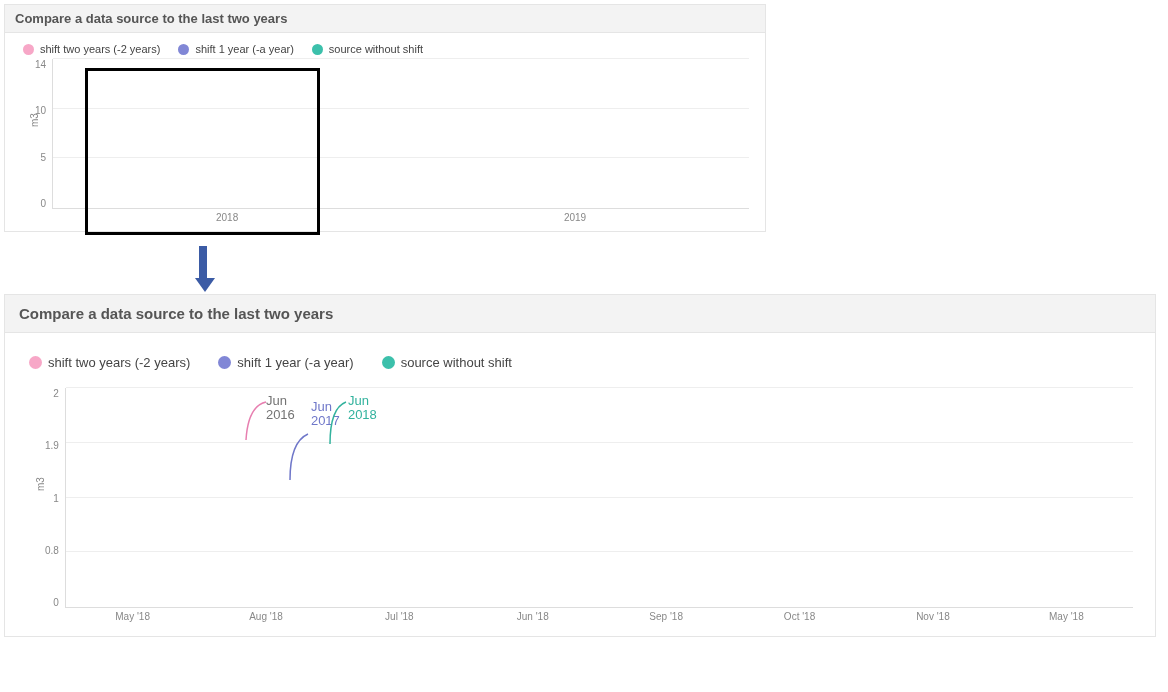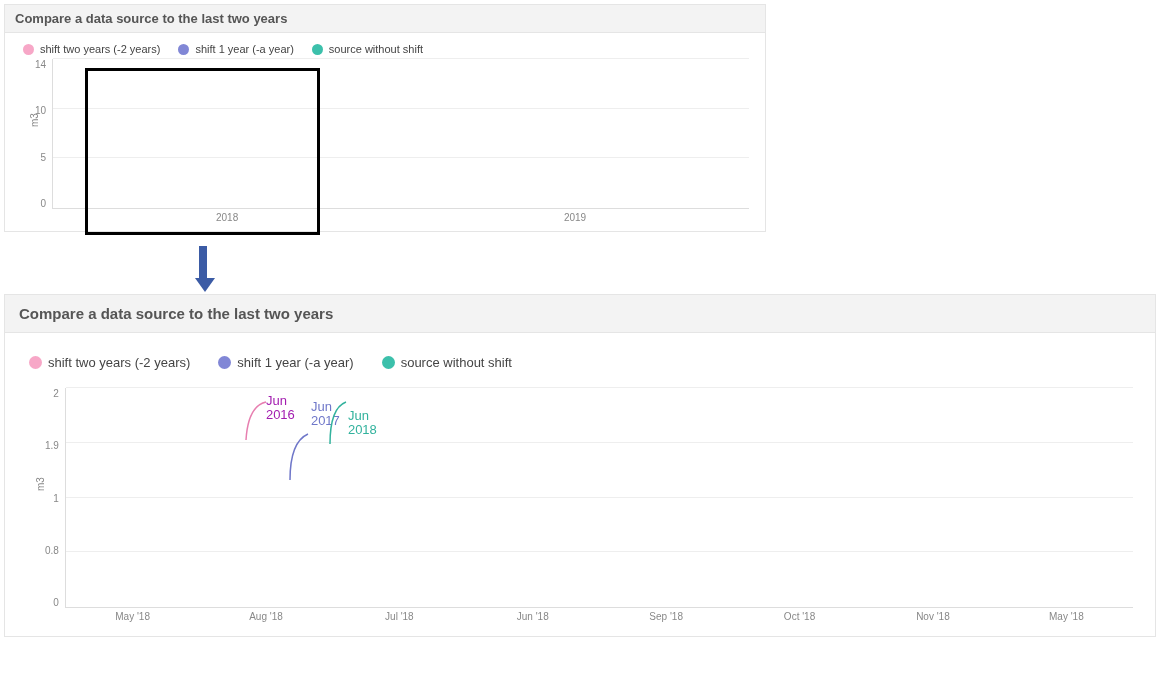--- a/index.html
+++ b/index.html
@@ -161,23 +161,23 @@
                 <div class="xlabel">Nov '18</div>
               </div>
               <div class="group">
                 <div class="bar sm" style="background: rgb(247, 167, 199); height: 73%;"></div>
                 <div class="bar sm" style="background: rgb(129, 135, 214); height: 83.5%;"></div>
                 <div class="bar sm" style="background: rgb(60, 192, 171); height: 77.5%;"></div>
                 <div class="xlabel">May '18</div>
               </div>
             </div>
 
-        <span class="ann" style="left:200px;top:6px;color:#a21caf;width:40px;line-height:1.1">Jun 2016</span>
+        <span class="ann" style="left:200px;top:6px;color:#737373;width:40px;line-height:1.1">Jun 2016</span>
         <span class="ann" style="left:245px;top:12px;color:#6f77c9;width:40px;line-height:1.1">Jun 2017</span>
-        <span class="ann" style="left:282px;top:21px;color:#32b29d;width:40px;line-height:1.1">Jun 2018</span>
+        <span class="ann" style="left:282px;top:6px;color:#32b29d;width:40px;line-height:1.1">Jun 2018</span>
         <svg class="curve" style="left:176px;top:12px" width="26" height="42">
               <path d="M24 2 Q6 6 4 40" stroke="#e77fb0" stroke-width="1.5" fill="none"></path>
             </svg>
         <svg class="curve" style="left:218px;top:44px" width="28" height="50">
               <path d="M24 2 Q6 10 6 48" stroke="#6f77c9" stroke-width="1.5" fill="none"></path>
             </svg>
         <svg class="curve" style="left:260px;top:12px" width="24" height="46">
               <path d="M20 2 Q4 8 4 44" stroke="#32b29d" stroke-width="1.5" fill="none"></path>
             </svg>
       </div>

